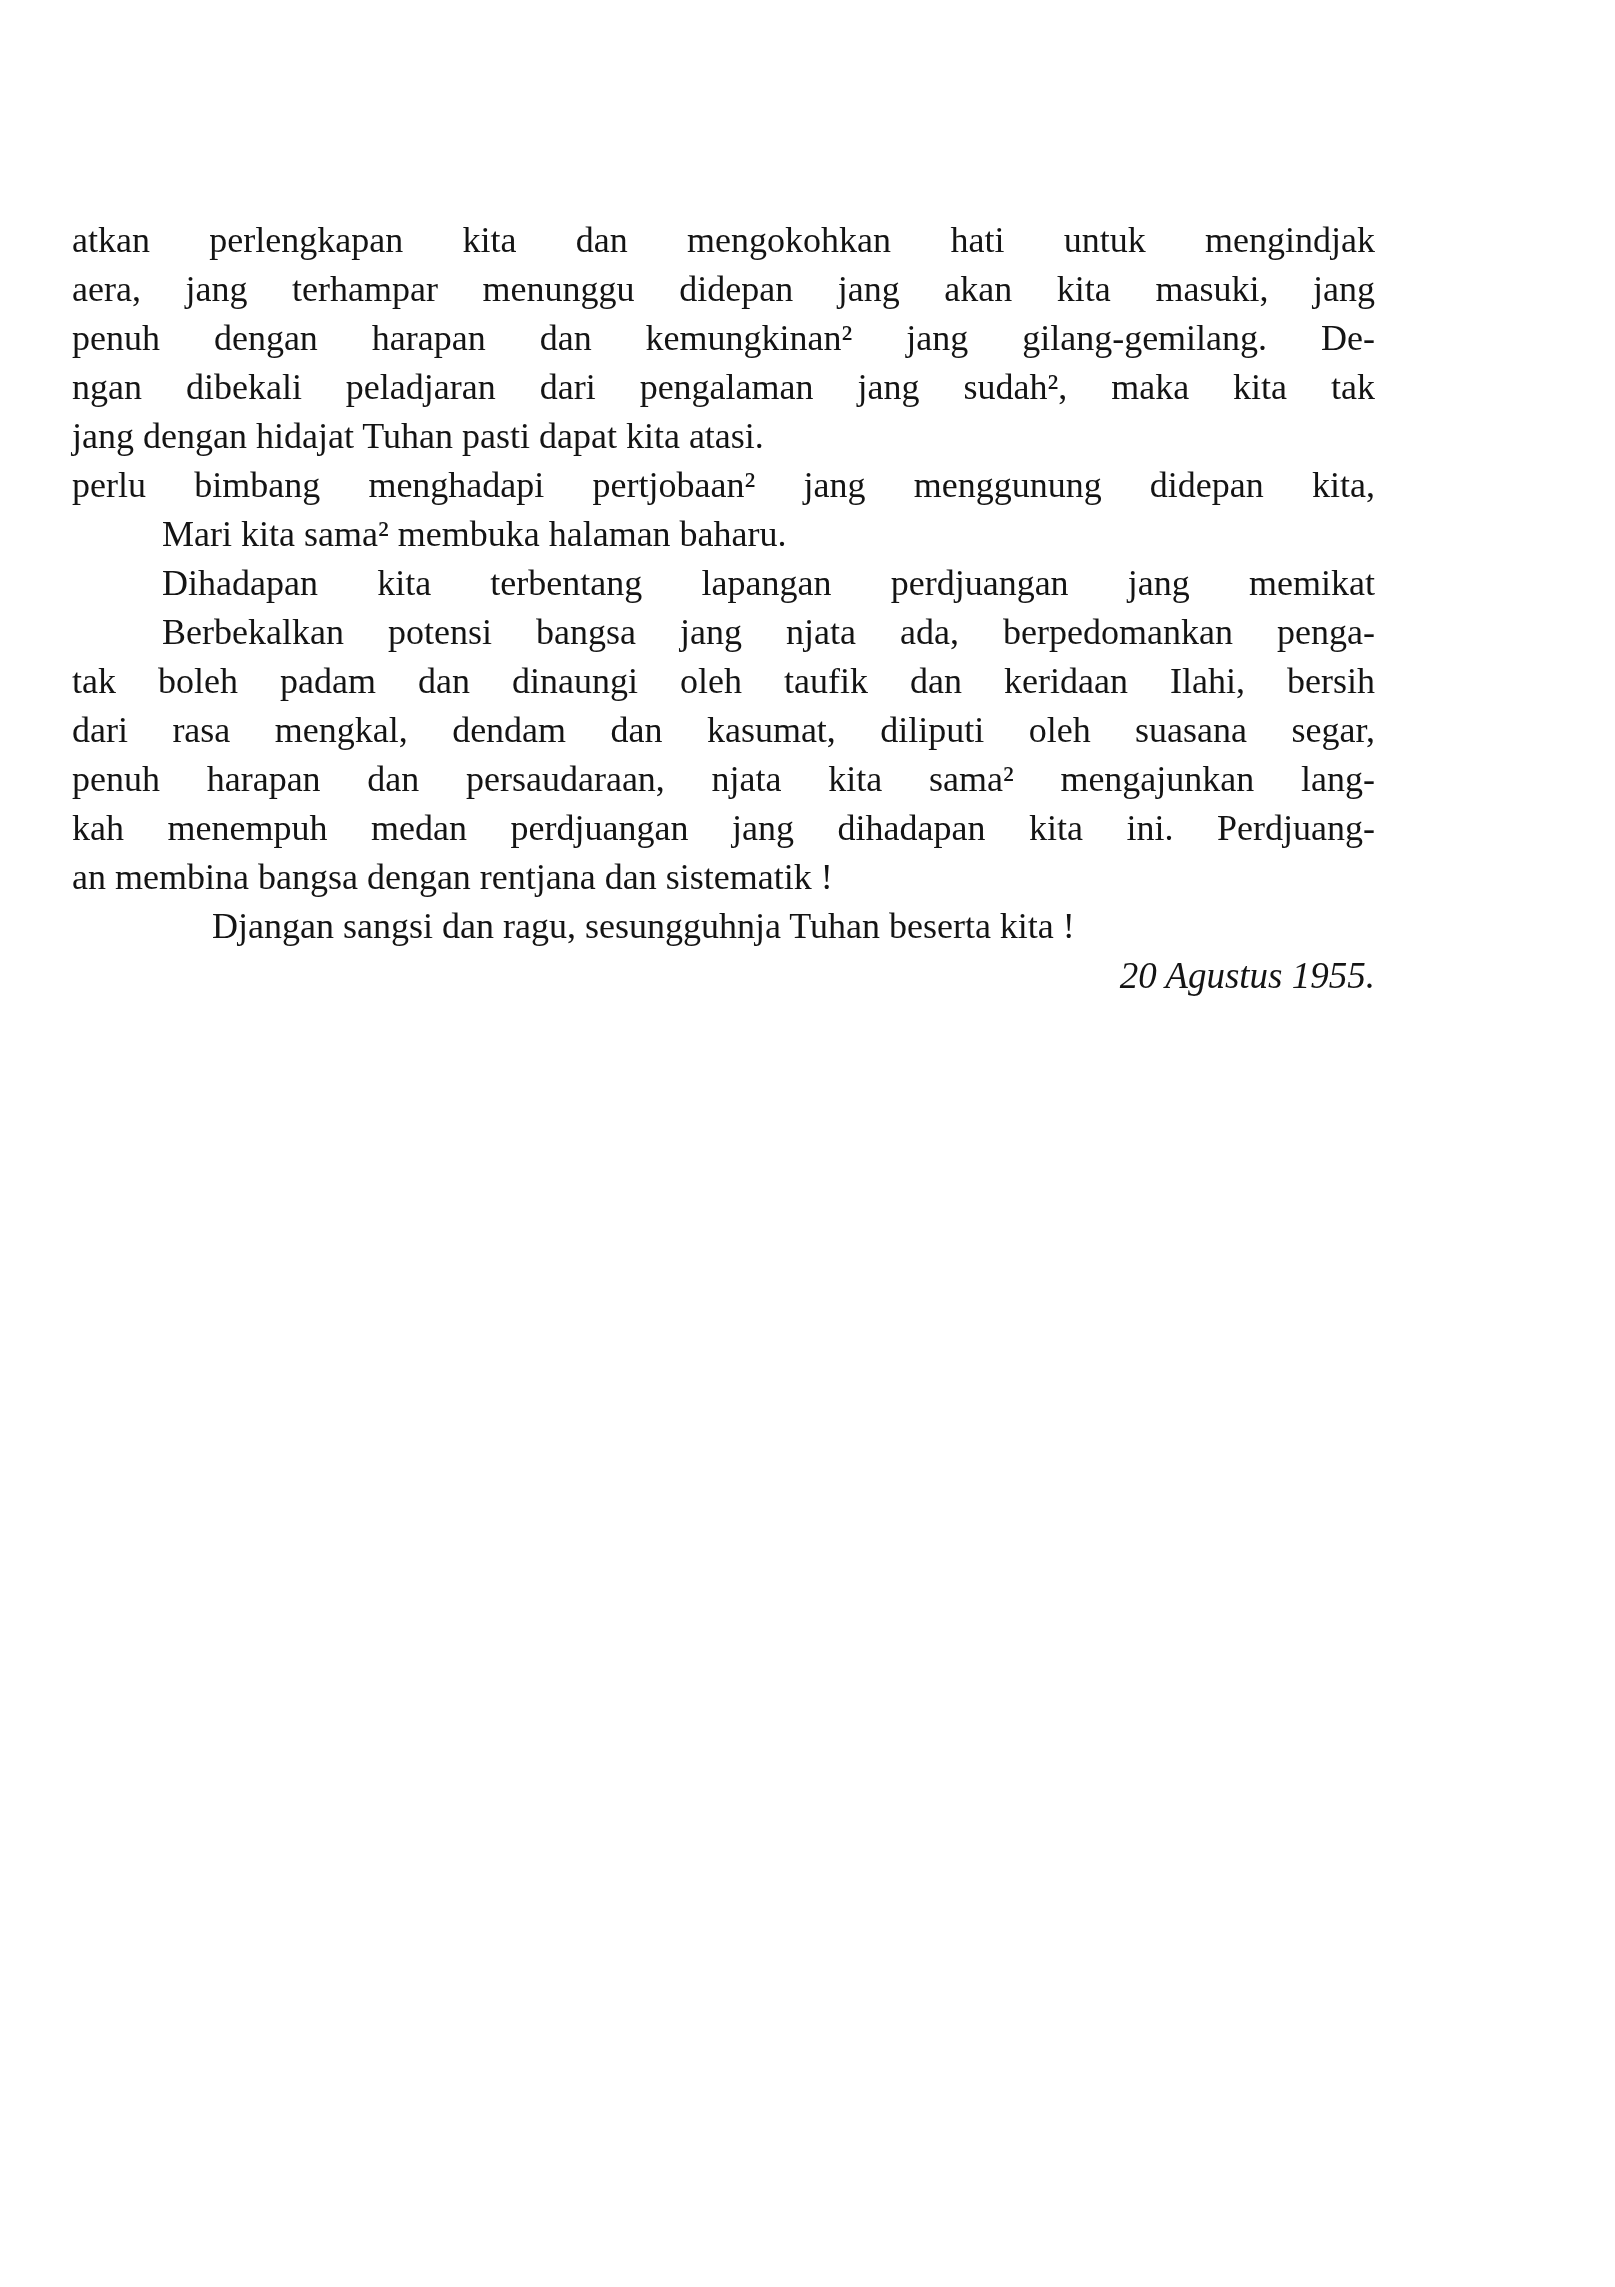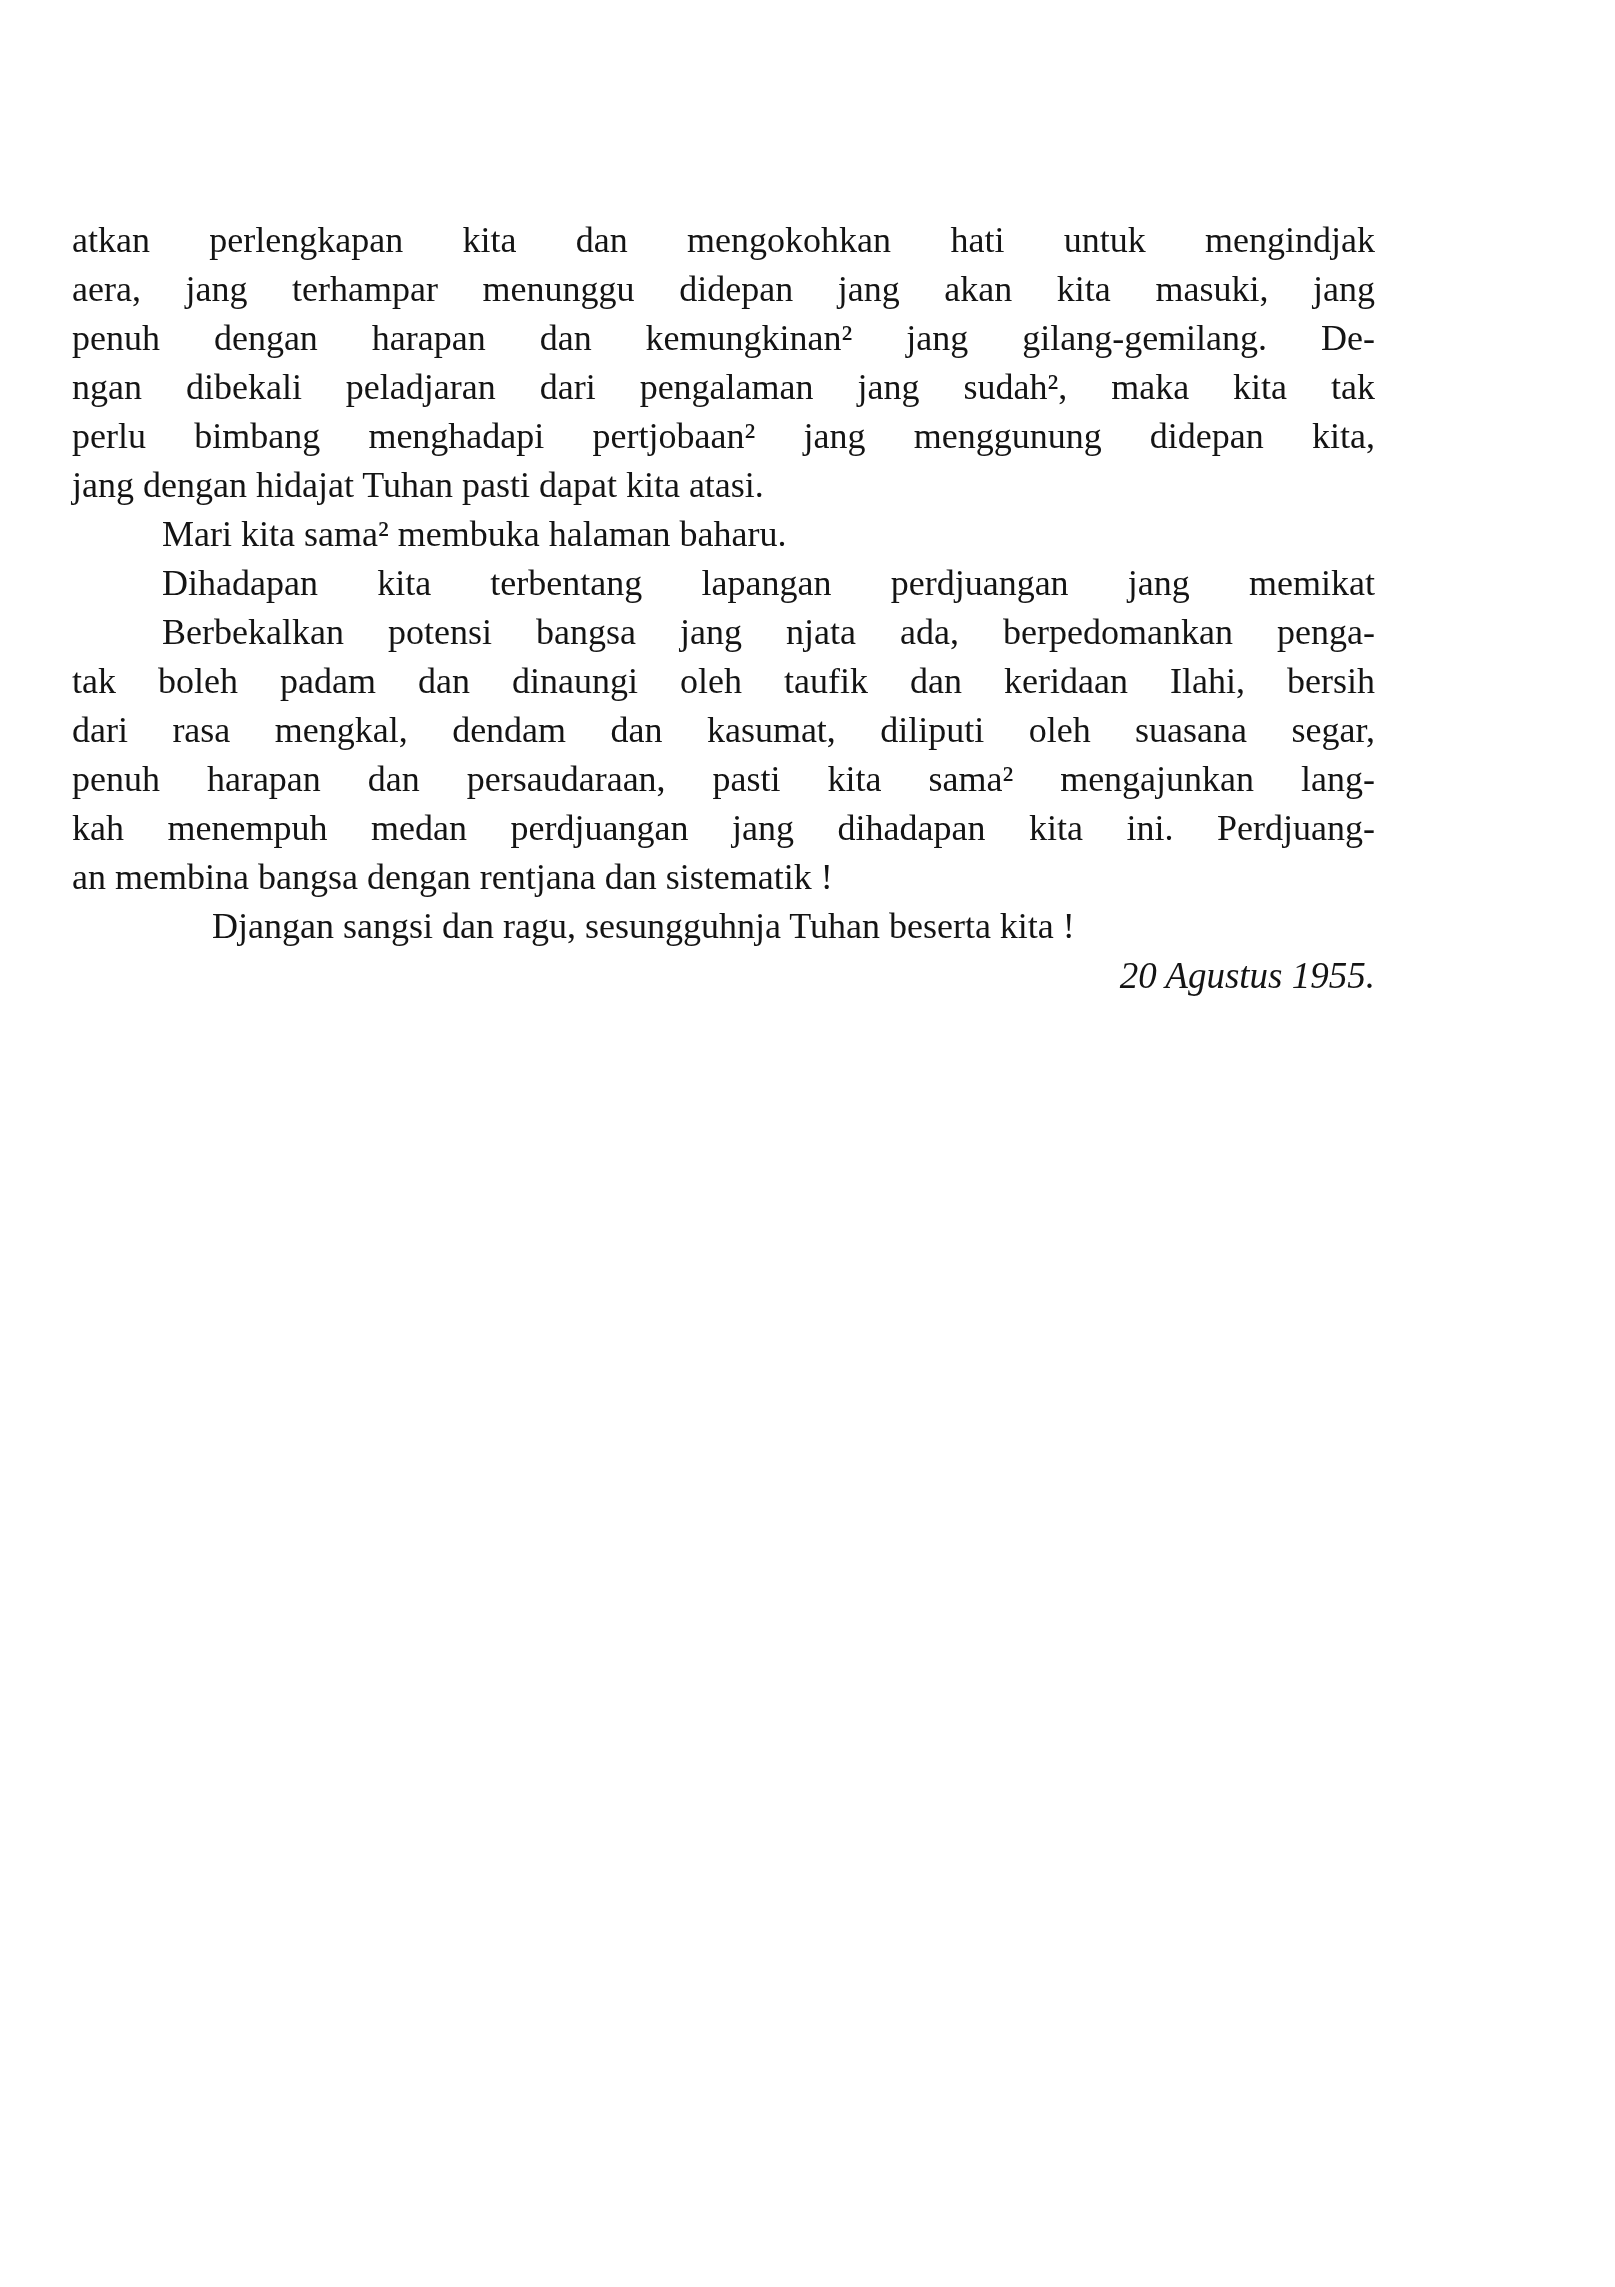--- a/index.html
+++ b/index.html
@@ -57,28 +57,28 @@
 </style>
 </head>
 <body>
 
 <div class="page">
   <div class="text-block">
     <div class="line j">atkan perlengkapan kita dan mengokohkan hati untuk mengindjak</div>
     <div class="line j">aera, jang terhampar menunggu didepan jang akan kita masuki, jang</div>
     <div class="line j">penuh dengan harapan dan kemungkinan² jang gilang-gemilang. De-</div>
     <div class="line j">ngan dibekali peladjaran dari pengalaman jang sudah², maka kita tak</div>
+    <div class="line">jang dengan hidajat Tuhan pasti dapat kita atasi.</div>
     <div class="line j">perlu bimbang menghadapi pertjobaan² jang menggunung didepan kita,</div>
-    <div class="line">jang dengan hidajat Tuhan pasti dapat kita atasi.</div>
     <div class="line ind">Mari kita sama² membuka halaman baharu.</div>
     <div class="line j ind">Dihadapan kita terbentang lapangan perdjuangan jang memikat</div>
     <div class="line j ind">Berbekalkan potensi bangsa jang njata ada, berpedomankan penga-</div>
     <div class="line j">tak boleh padam dan dinaungi oleh taufik dan keridaan Ilahi, bersih</div>
     <div class="line j">dari rasa mengkal, dendam dan kasumat, diliputi oleh suasana segar,</div>
-    <div class="line j">penuh harapan dan persaudaraan, pasti kita sama² mengajunkan lang-</div>
+    <div class="line j">penuh harapan dan persaudaraan, njata kita sama² mengajunkan lang-</div>
     <div class="line j">kah menempuh medan perdjuangan jang dihadapan kita ini. Perdjuang-</div>
     <div class="line">an membina bangsa dengan rentjana dan sistematik !</div>
     <div class="line ind2">Djangan sangsi dan ragu, sesungguhnja Tuhan beserta kita !</div>
     <div class="date-line">20 Agustus 1955.</div>
   </div>
   <div class="page-number">488</div>
 </div>
 
 
 </body></html>

